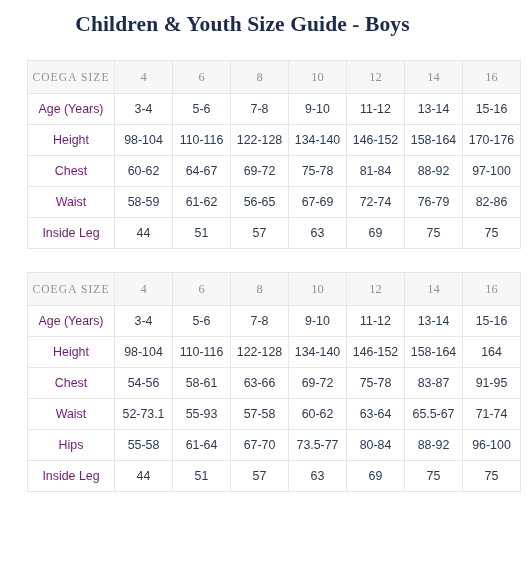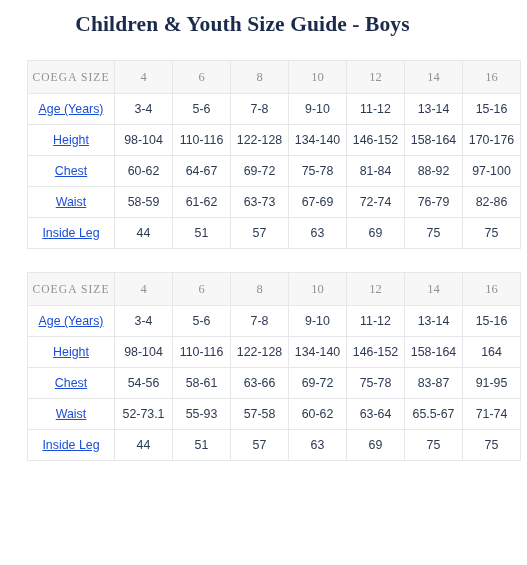--- a/index.html
+++ b/index.html
@@ -75,23 +75,22 @@
     text-align: center;
   }
   th.hdr-size {
     font-family: "Liberation Serif", serif;
     font-size: 12.5px;
     font-weight: normal;
     color: #8d9199;
   }
   td.row-label {
     font-size: 12.4px;
-    color: #1d4ed8;
+    color: #701a75;
     font-family: "Liberation Sans", sans-serif;
-    text-decoration: underline;
   }
   td.cell-value {
     font-size: 12.4px;
     color: #2c3a52;
     font-family: "Liberation Sans", sans-serif;
   }
   col.c-label { width: 87px; }
   col.c-size  { width: 58px; }
 </style>
 </head>
@@ -153,21 +152,21 @@
           <td class="cell-value">69-72</td>
           <td class="cell-value">75-78</td>
           <td class="cell-value">81-84</td>
           <td class="cell-value">88-92</td>
           <td class="cell-value">97-100</td>
         </tr>
         <tr>
           <td class="row-label">Waist</td>
           <td class="cell-value">58-59</td>
           <td class="cell-value">61-62</td>
-          <td class="cell-value">63-73</td>
+          <td class="cell-value">56-65</td>
           <td class="cell-value">67-69</td>
           <td class="cell-value">72-74</td>
           <td class="cell-value">76-79</td>
           <td class="cell-value">82-86</td>
         </tr>
         <tr>
           <td class="row-label">Inside Leg</td>
           <td class="cell-value">44</td>
           <td class="cell-value">51</td>
           <td class="cell-value">57</td>
@@ -240,20 +239,30 @@
           <td class="row-label">Waist</td>
           <td class="cell-value">52-73.1</td>
           <td class="cell-value">55-93</td>
           <td class="cell-value">57-58</td>
           <td class="cell-value">60-62</td>
           <td class="cell-value">63-64</td>
           <td class="cell-value">65.5-67</td>
           <td class="cell-value">71-74</td>
         </tr>
         <tr>
+          <td class="row-label">Hips</td>
+          <td class="cell-value">55-58</td>
+          <td class="cell-value">61-64</td>
+          <td class="cell-value">67-70</td>
+          <td class="cell-value">73.5-77</td>
+          <td class="cell-value">80-84</td>
+          <td class="cell-value">88-92</td>
+          <td class="cell-value">96-100</td>
+        </tr>
+        <tr>
           <td class="row-label">Inside Leg</td>
           <td class="cell-value">44</td>
           <td class="cell-value">51</td>
           <td class="cell-value">57</td>
           <td class="cell-value">63</td>
           <td class="cell-value">69</td>
           <td class="cell-value">75</td>
           <td class="cell-value">75</td>
         </tr>
       </tbody>

